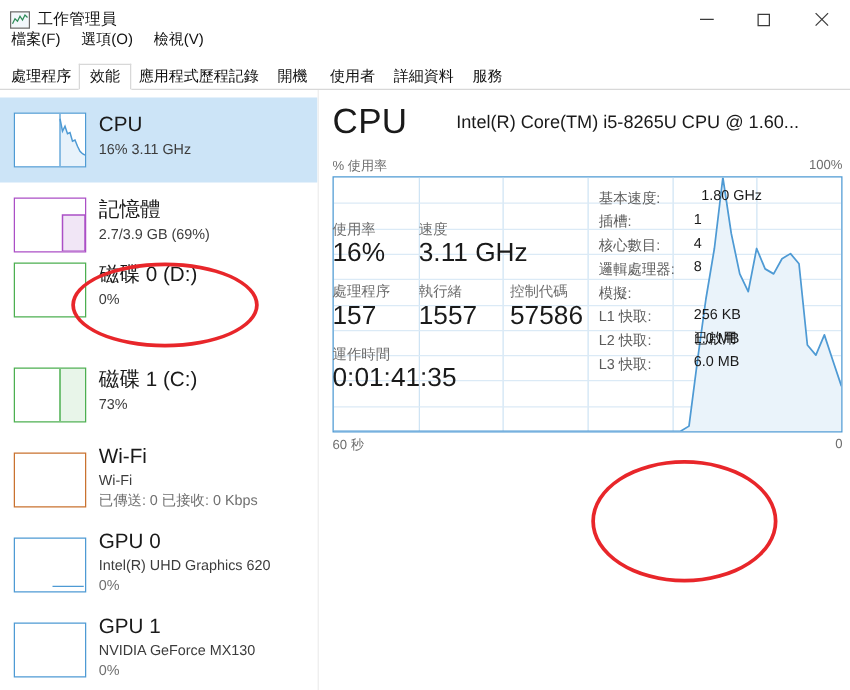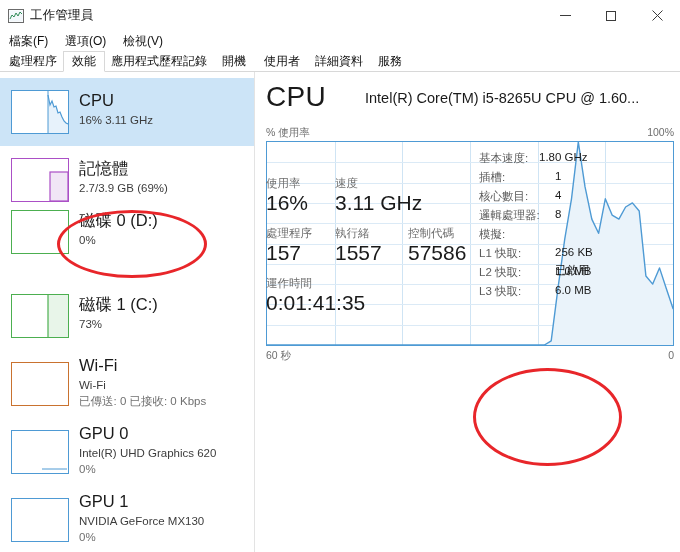--- a/index.html
+++ b/index.html
@@ -16,21 +16,21 @@
   .tb-icon{position:absolute;left:8px;top:8px;width:16px;height:16px;}
   .tb-title{position:absolute;left:30px;top:7px;font-size:12.5px;color:#111;letter-spacing:.2px;}
   .winbtn{position:absolute;top:0;width:46px;height:31px;display:flex;align-items:center;justify-content:center;color:#3b3b3b;}
   .wb-min{left:542px;}
   .wb-max{left:588px;}
   .wb-close{left:634px;}
   .glyph-min{width:11px;height:1px;background:#3b3b3b;display:block;}
   .glyph-max{width:10px;height:10px;border:1px solid #3b3b3b;display:block;box-sizing:border-box;}
 
   
-  .menubar{position:absolute;left:0;top:30px;width:677px;height:20px;}
+  .menubar{position:absolute;left:0;top:20px;width:677px;height:20px;}
   .menu-item{position:absolute;top:2px;font-size:12px;color:#111;padding:1px 3px;white-space:nowrap;}
 
   
   .tabstrip{position:absolute;left:0;top:50px;width:680px;height:22px;}
   .tabstrip .underline{position:absolute;left:0;top:21px;width:680px;height:1px;background:#d8d8d8;}
   .tab{position:absolute;top:1px;height:21px;box-sizing:border-box;font-size:12px;color:#111;
        display:flex;align-items:center;justify-content:center;white-space:nowrap;padding:0 5px;}
   .tab.active{background:#fff;border:1px solid #d8d8d8;border-bottom:1px solid #fff;z-index:3;}
 
   
@@ -238,21 +238,21 @@
           <div class="stat-val" style="left: 11px; top: 170px;">157</div>
           <div class="stat-lab" style="left: 80px; top: 154px;">執行緒</div>
           <div class="stat-val" style="left: 80px; top: 170px;">1557</div>
           <div class="stat-lab" style="left: 153px; top: 154px;">控制代碼</div>
           <div class="stat-val" style="left: 153px; top: 170px;">57586</div>
           <div class="stat-lab" style="left: 11px; top: 204px;">運作時間</div>
           <div class="stat-val" style="left: 11px; top: 220px;">0:01:41:35</div>
         </div>
       <div id="details">
           <div class="kv-lab" style="left: 224px; top: 79px;">基本速度:</div>
-          <div class="kv-val" style="left: 284px; top: 79px;">1.80 GHz</div>
+          <div class="kv-val" style="left: 306px; top: 79px;">1.80 GHz</div>
           <div class="kv-lab" style="left: 224px; top: 98px;">插槽:</div>
           <div class="kv-val" style="left: 300px; top: 98px;">1</div>
           <div class="kv-lab" style="left: 224px; top: 117px;">核心數目:</div>
           <div class="kv-val" style="left: 300px; top: 117px;">4</div>
           <div class="kv-lab" style="left: 224px; top: 136px;">邏輯處理器:</div>
           <div class="kv-val" style="left: 300px; top: 136px;">8</div>
           <div class="kv-lab" style="left: 224px; top: 155px;">模擬:</div>
           <div class="kv-val" style="left: 300px; top: 155px; margin-top: 36px;">已啟用</div>
           <div class="kv-lab" style="left: 224px; top: 174px;">L1 快取:</div>
           <div class="kv-val" style="left: 300px; top: 174px;">256 KB</div>

